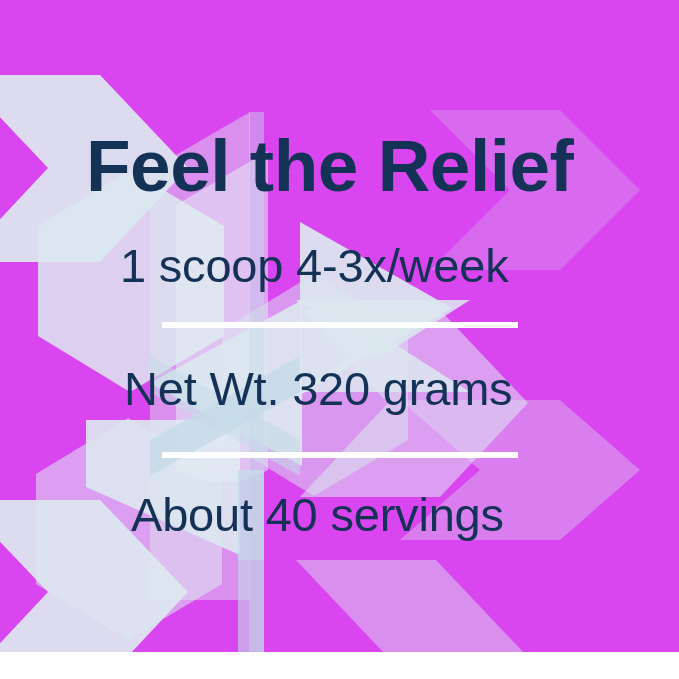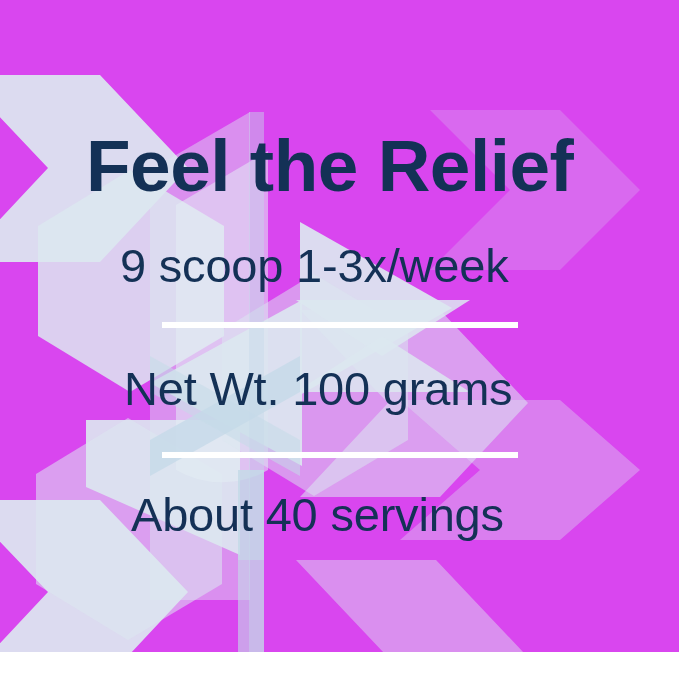--- a/index.html
+++ b/index.html
@@ -121,24 +121,24 @@
       <path d="M 238 470 L 264 470 L 264 560 L 238 560 Z" fill="#c5dae8" opacity="0.6"></path>
 
       <path d="M 249 112 L 264 112 L 264 679 L 249 679 Z" fill="#c5dae8" opacity="0.45"></path>
     </g>
   </svg>
 
   <div id="content">
 
     <div class="headline">Feel the Relief</div>
 
-    <div class="info-line l1">9 scoop 1-3x/week</div>
+    <div class="info-line l1">1 scoop 4-3x/week</div>
 
     <div class="divider d1"></div>
 
-    <div class="info-line l2">Net Wt. 100 grams</div>
+    <div class="info-line l2">Net Wt. 320 grams</div>
 
     <div class="divider d2"></div>
 
     <div class="info-line l3">About 40 servings</div>
 
   </div>
 </div>
 
 </body></html>

